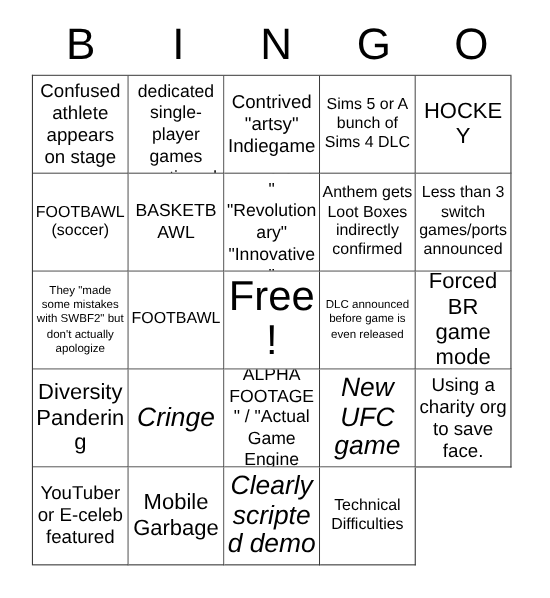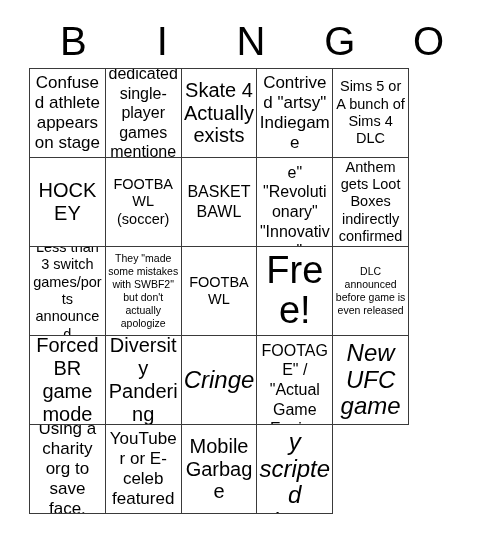--- a/index.html
+++ b/index.html
@@ -39,21 +39,21 @@
     font-weight: 400;
     letter-spacing: 0px;
     color: #000000;
     user-select: none;
   }
   
   #grid {
     position: absolute;
     left: 29px;
     top: 68px;
-    width: 380px;
+    width: 436px;
     height: 446px;
     box-sizing: border-box;
     border-top: 1.5px solid #3a3a3a;
     border-left: 1.5px solid #3a3a3a;
     display: grid;
     grid-template-columns: repeat(5, 1fr);
     grid-template-rows: repeat(5, 1fr);
     background: #ffffff;
   }
   .cell {
@@ -96,23 +96,20 @@
     <div class="header-cell">G</div>
     <div class="header-cell">O</div>
   </div>
 
   <div id="grid">
       <div class="cell">
         <span class="cell-text fs-l">Confused athlete appears on stage</span>
       </div>
       <div class="cell">
         <span class="cell-text fs-s">No dedicated single-player games mentioned</span>
-      </div>
-      <div class="cell">
-        <span class="cell-text fs-xl">Skate 4 Actually exists</span>
       </div>
       <div class="cell">
         <span class="cell-text fs-l">Contrived "artsy" Indiegame</span>
       </div>
       <div class="cell">
         <span class="cell-text fs-m">Sims 5 or A bunch of Sims 4 DLC</span>
       </div>
       <div class="cell">
         <span class="cell-text fs-xl">HOCKEY</span>
       </div>
@@ -163,15 +160,18 @@
       </div>
       <div class="cell">
         <span class="cell-text fs-l">YouTuber or E-celeb featured</span>
       </div>
       <div class="cell">
         <span class="cell-text fs-xl">Mobile Garbage</span>
       </div>
       <div class="cell">
         <span class="cell-text fs-xxl">Clearly scripted demo</span>
       </div>
+      <div class="cell">
+        <span class="cell-text fs-m">Technical Difficulties</span>
+      </div>
     </div>
 
 </div>
 
 </body></html>

